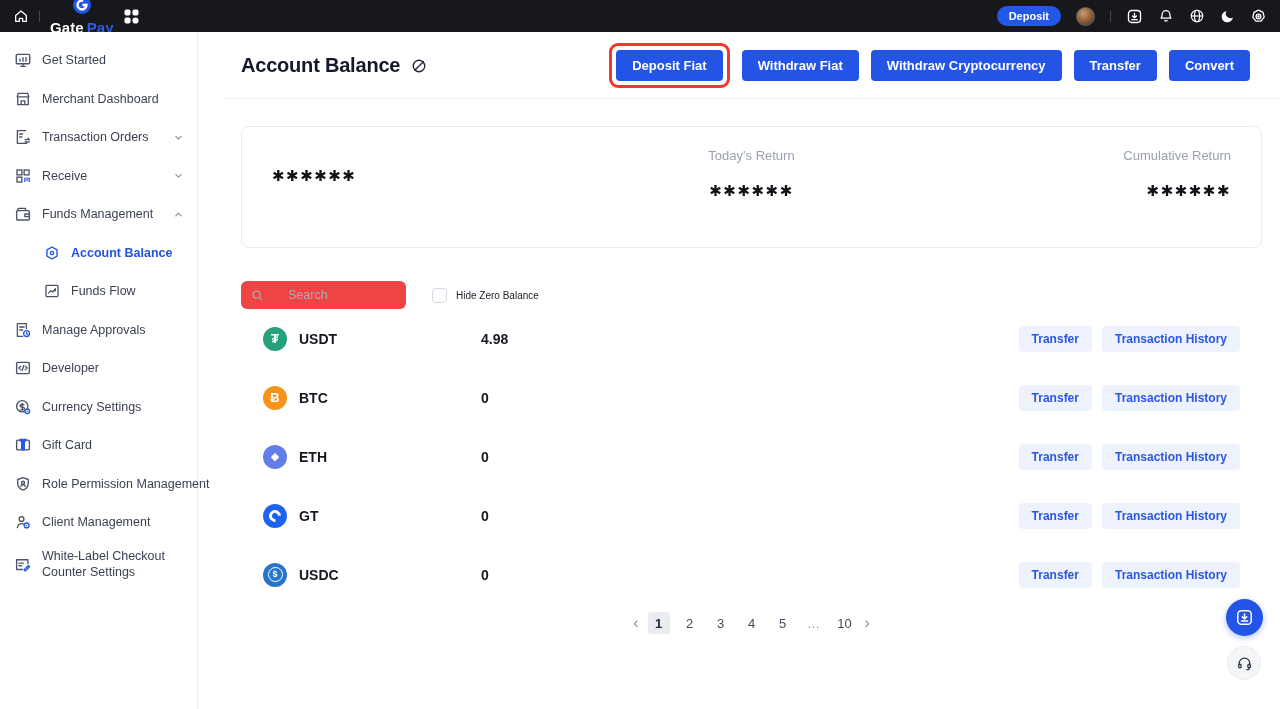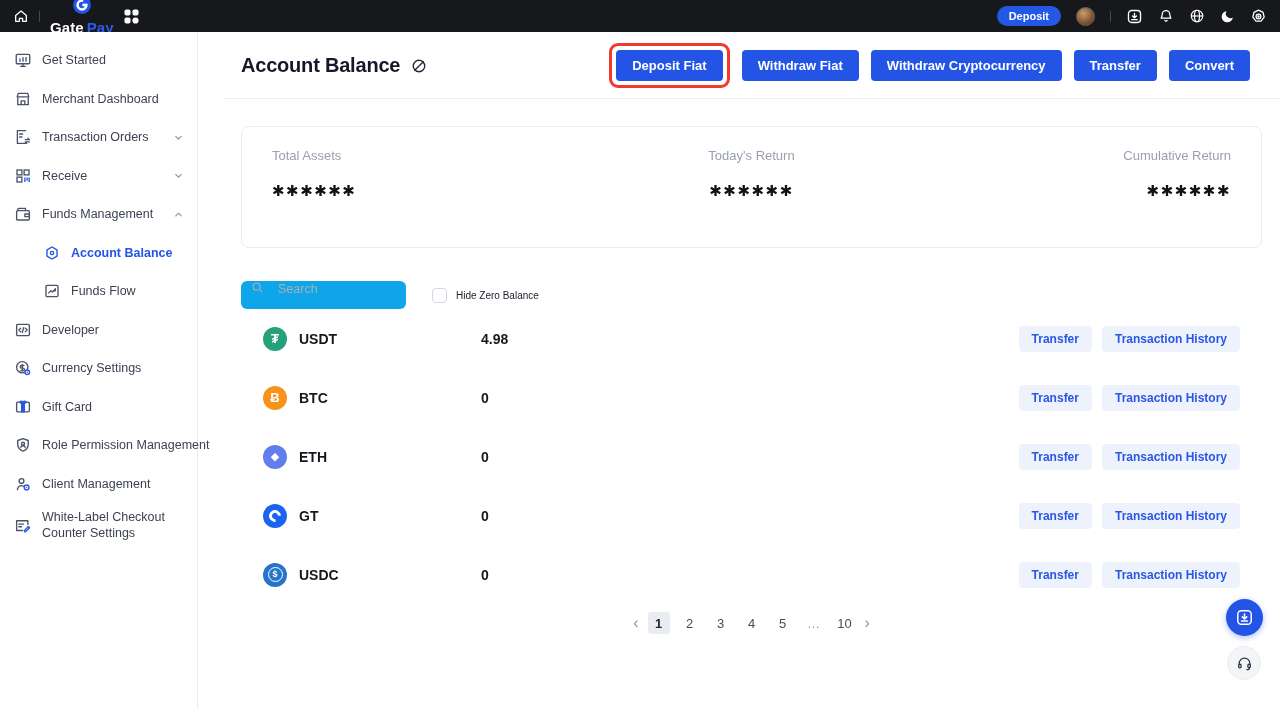--- a/index.html
+++ b/index.html
@@ -46,21 +46,21 @@
 
   .content{padding:0 18px;}
   .summary-card{margin-top:27px;height:122px;border:1px solid #e9ebf0;border-radius:8px;padding:21px 30px;display:flex;}
   .stat{flex:1;}
   .stat.mid{text-align:center;}
   .stat.right{text-align:right;}
   .stat-label{font-size:13px;color:#9aa1ad;}
   .stat-value{margin-top:19px;font-size:15px;font-weight:700;color:#101218;letter-spacing:1.5px;}
 
   .filter-row{margin-top:33px;display:flex;align-items:center;gap:26px;}
-  .search-box{width:165px;height:28px;background:#0ea5e9;border-radius:6px;display:flex;align-items:flex-start;gap:12px;padding:0 10px;}
+  .search-box{width:165px;height:28px;background:#ef4444;border-radius:6px;display:flex;align-items:center;gap:22px;padding:0 10px;}
   .search-box .sch-ic{color:#a3aab6;display:flex;flex:none;}
   .search-box input{border:none;background:transparent;outline:none;width:100%;font-size:12.5px;color:#2b2f3a;font-family:inherit;}
   .search-box input::placeholder{color:#a9afbb;}
   .cb-row{display:flex;align-items:center;gap:9px;cursor:pointer;}
   .checkbox{width:15px;height:15px;border:1.5px solid #d4d8e0;border-radius:4px;background:#fff;}
   .cb-label{font-size:10px;color:#20242f;}
 
   .thead{margin-top:19px;height:33px;background:#f7f8fb;border-radius:4px;display:grid;grid-template-columns:218px 1fr auto;align-items:center;padding:0 22px;font-size:12px;color:#9aa2b1;}
   .th-actions{text-align:right;}
   .trow{height:59px;display:grid;grid-template-columns:218px 1fr auto;align-items:center;padding:0 22px;}
@@ -239,20 +239,31 @@
     <span class="s-ic">
         <svg width="18" height="18" viewBox="0 0 24 24" fill="none" stroke="currentColor" stroke-width="1.8" stroke-linecap="round" stroke-linejoin="round">
           <rect x="4" y="4.5" width="16" height="15" rx="1.5"></rect>
           <path d="m7.5 14.5 3-3 2 2 4-4.3"></path>
           <path d="M16.5 9.2v2.6h-2.6"></path>
         </svg>
       </span>
     <span>Funds Flow</span>
   </div>
 
+  <div class="side-item">
+    <span class="s-ic">
+        <svg width="18" height="18" viewBox="0 0 24 24" fill="none" stroke="currentColor" stroke-width="1.8" stroke-linecap="round" stroke-linejoin="round">
+          <path d="M16.5 10V3.5h-12v17h7"></path>
+          <path d="M7.5 8h6M7.5 12h4"></path>
+          <circle cx="16.8" cy="16.8" r="3.9" stroke="#2a57e3"></circle>
+          <path d="M16.8 15.2v1.8l1.3.8" stroke="#2a57e3"></path>
+        </svg>
+      </span>
+    <span>Manage Approvals</span>
+  </div>
 
   <div class="side-item">
     <span class="s-ic">
         <svg width="18" height="18" viewBox="0 0 24 24" fill="none" stroke="currentColor" stroke-width="1.8" stroke-linecap="round" stroke-linejoin="round">
           <rect x="3.5" y="4.5" width="17" height="15" rx="1.5"></rect>
           <path d="M9 9.5 6.5 12 9 14.5M15 9.5 17.5 12 15 14.5"></path>
           <path d="m12.9 8.8-1.8 6.4"></path>
         </svg>
       </span>
     <span>Developer</span>
@@ -337,21 +348,20 @@
       <button class="btn-primary">Withdraw Cryptocurrency</button>
       <button class="btn-primary">Transfer</button>
       <button class="btn-primary">Convert</button>
     </div>
   </div>
 
   <div class="content">
 
     <div class="summary-card">
       <div class="stat">
-        <div class="stat-label">Total Assets</div>
         <div class="stat-value">✱✱✱✱✱✱</div>
       </div>
       <div class="stat mid">
         <div class="stat-label">Today's Return</div>
         <div class="stat-value">✱✱✱✱✱✱</div>
       </div>
       <div class="stat right">
         <div class="stat-label">Cumulative Return</div>
         <div class="stat-value">✱✱✱✱✱✱</div>
       </div>

